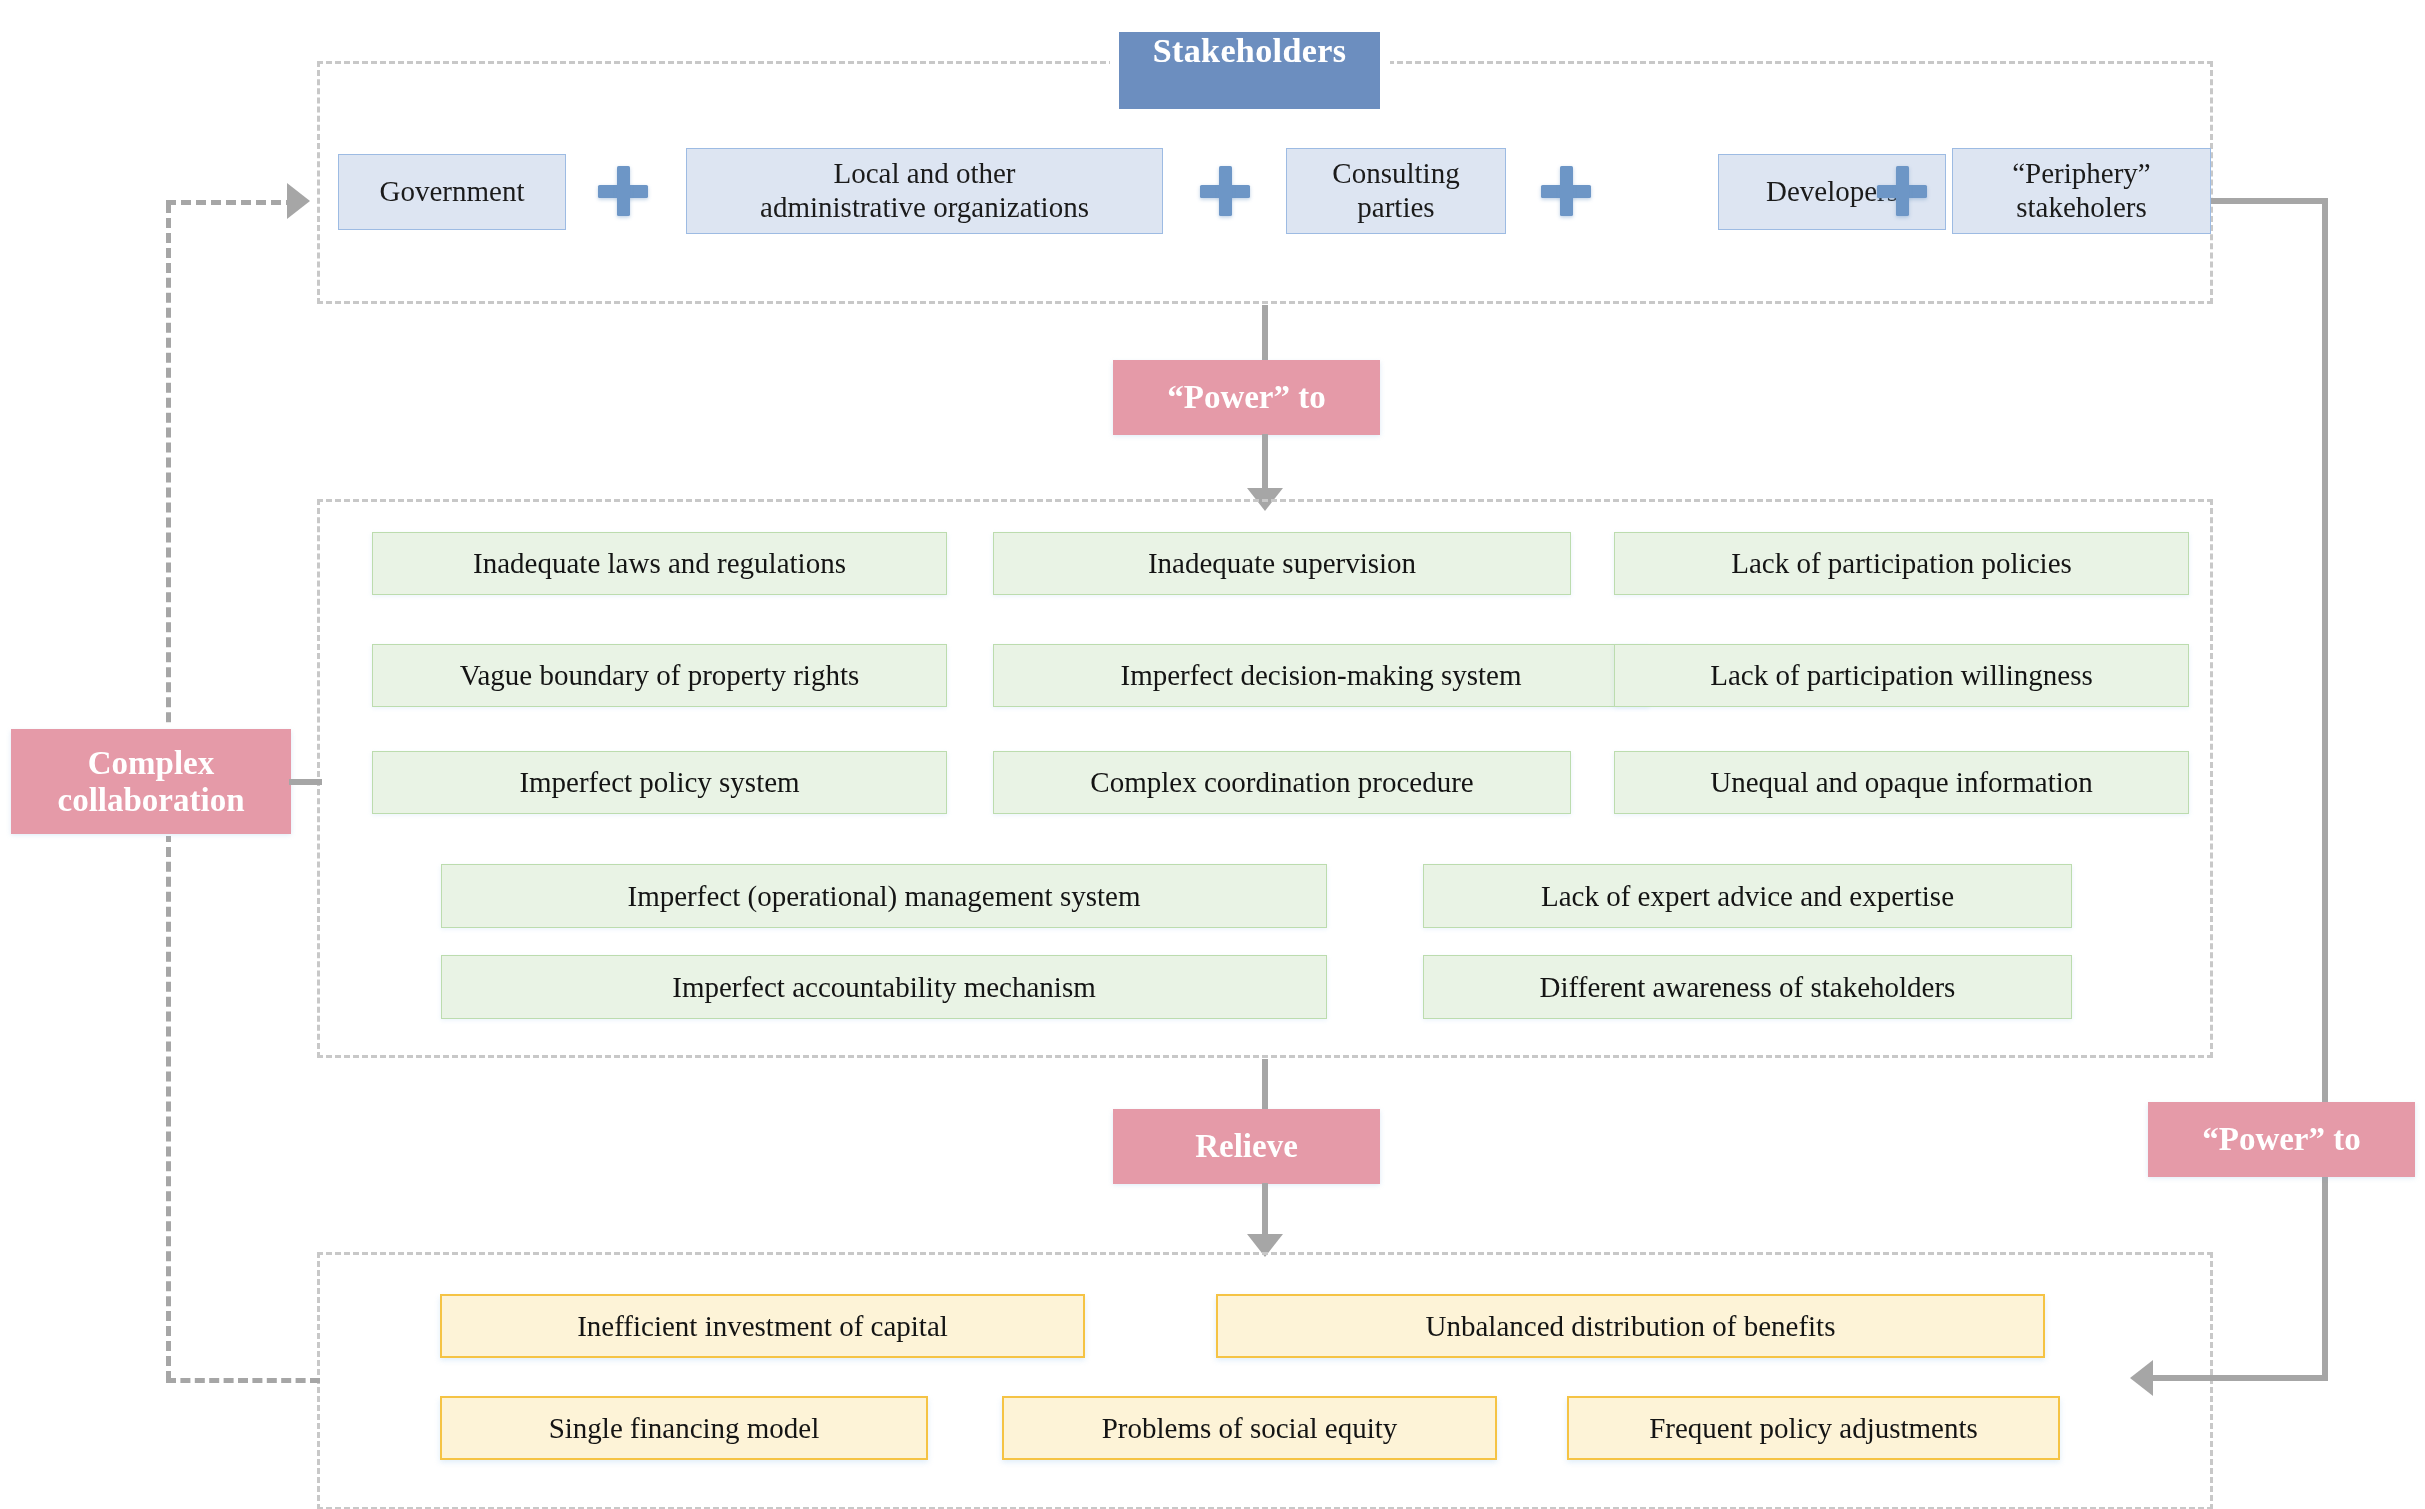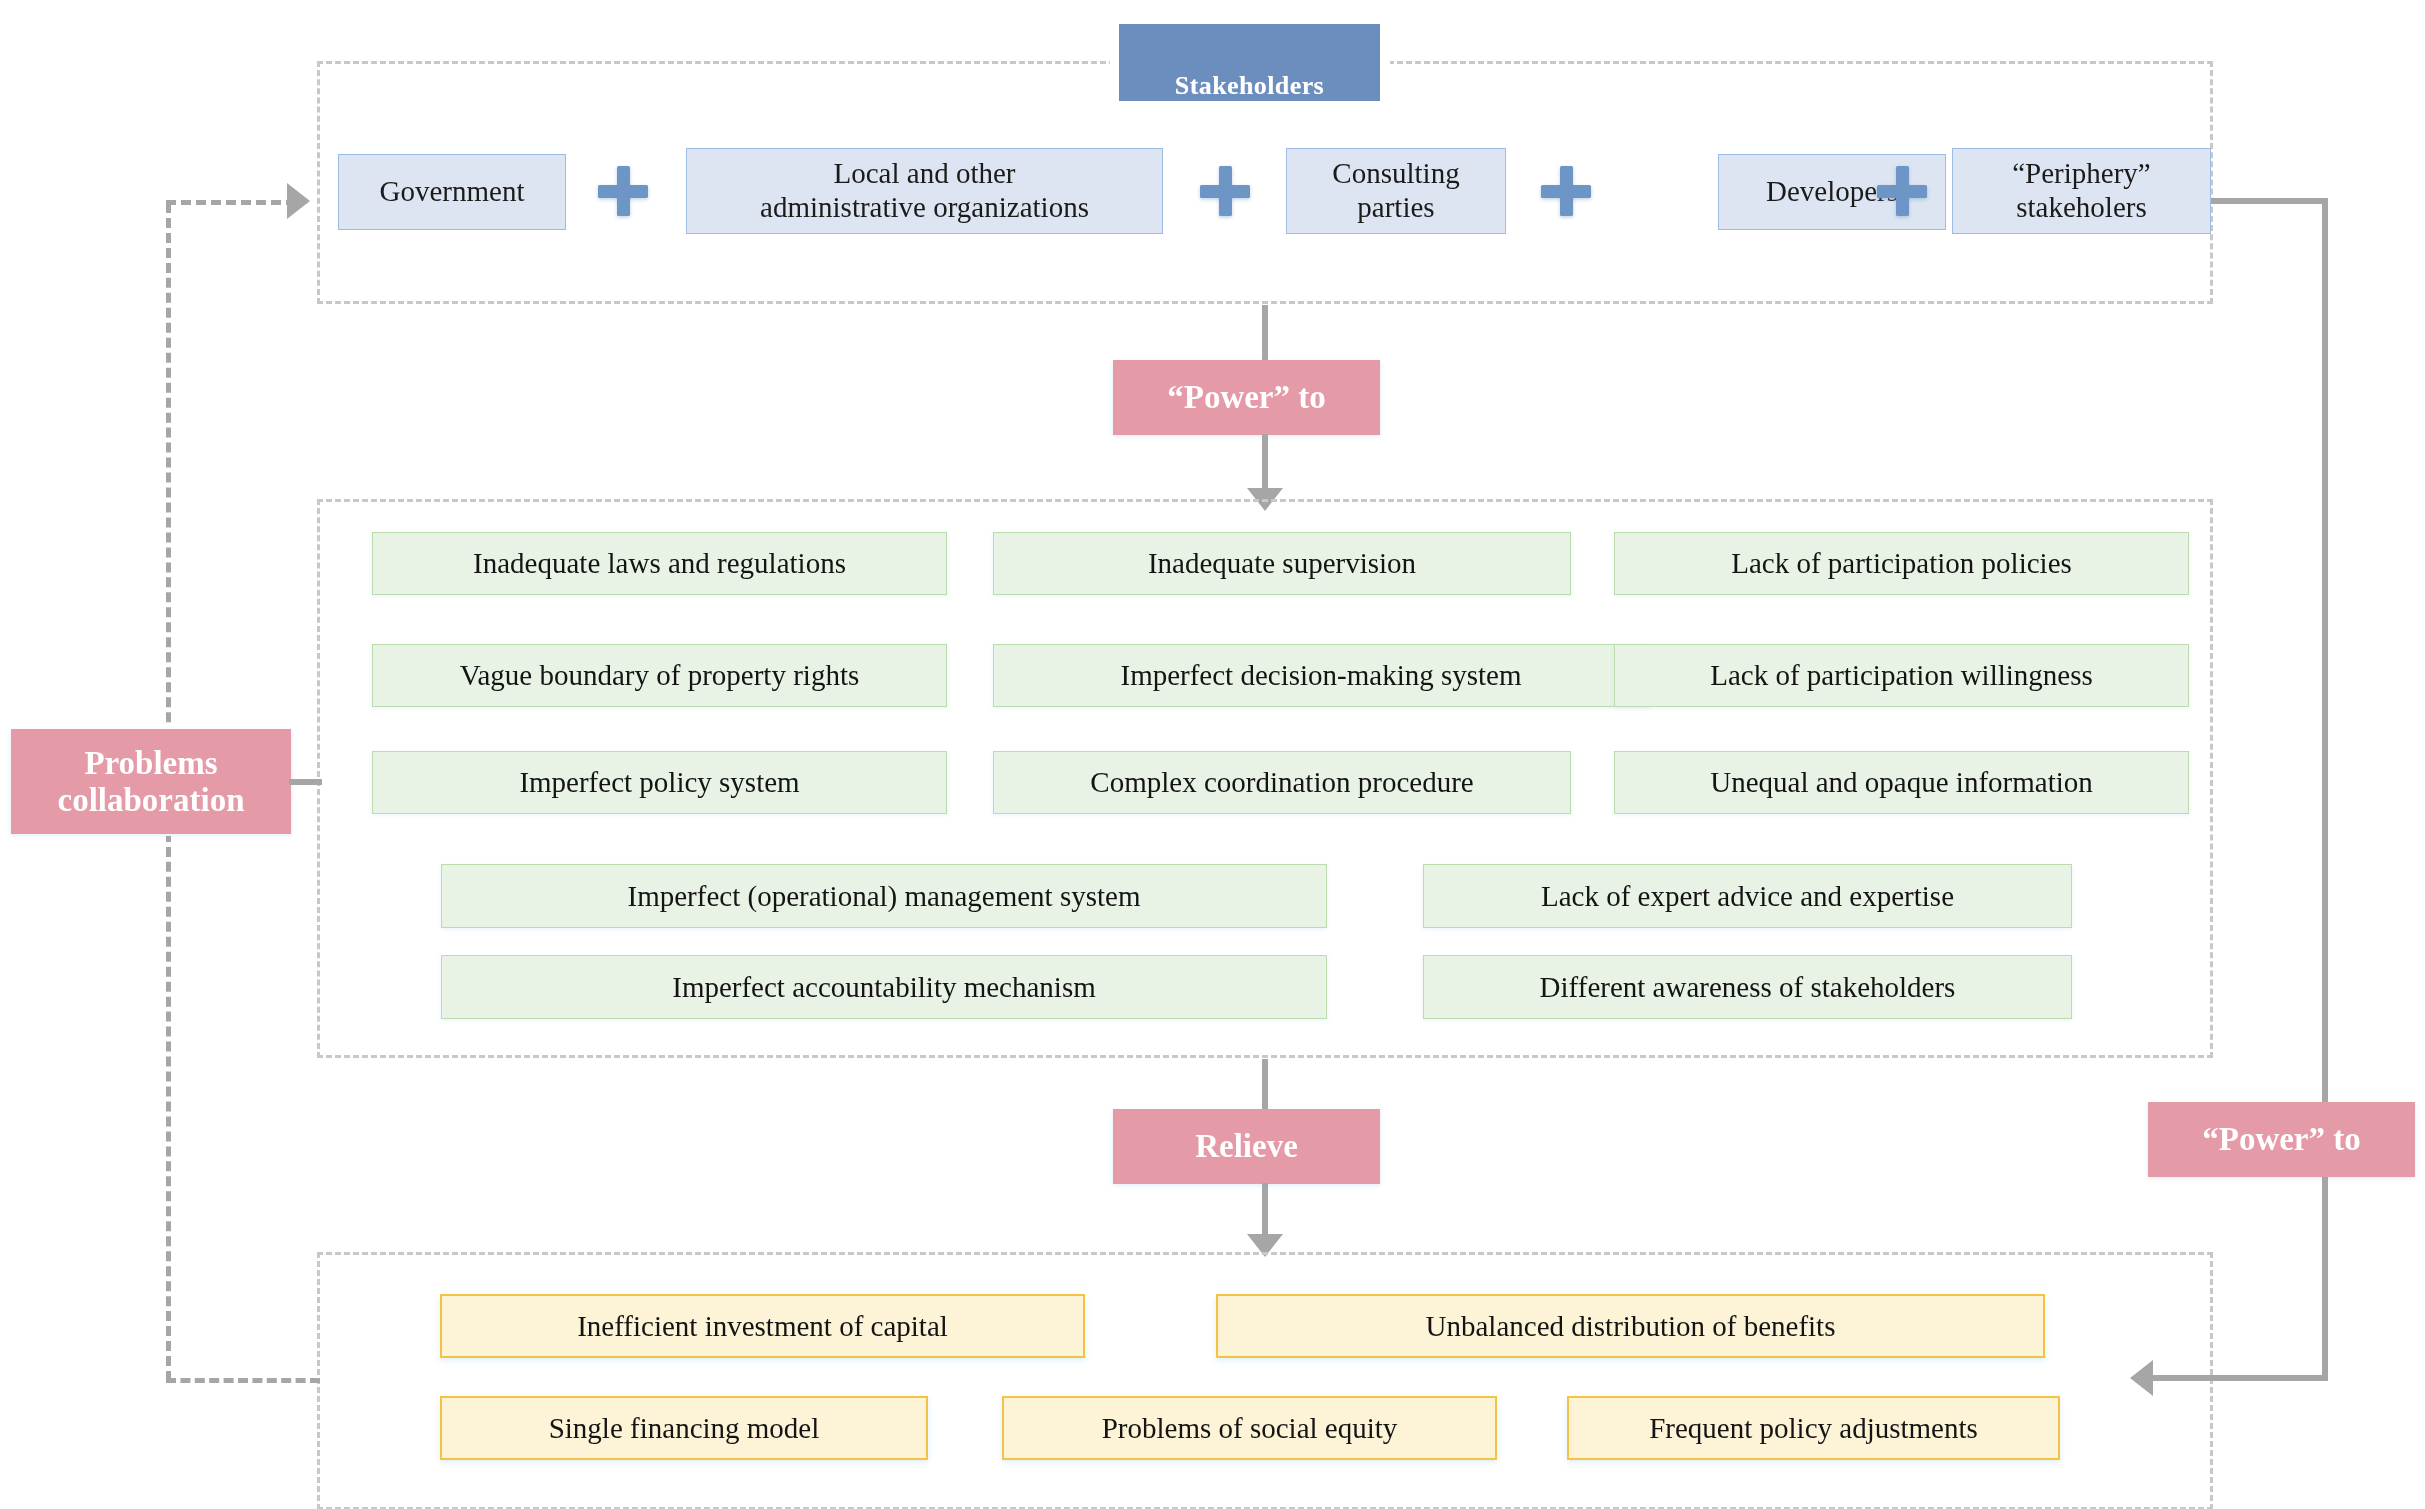--- a/index.html
+++ b/index.html
@@ -26,27 +26,28 @@
     box-sizing: border-box;
     background: transparent;
   }
 
   
   .hdr-box {
     position: absolute;
     background: #6c8ebf;
     color: #ffffff;
     display: flex;
-    align-items: flex-end;
-    justify-content: center;
-    font-size: 26px;
+    align-items: flex-start;
+    justify-content: center;
+    font-size: 34px;
     font-weight: bold;
     letter-spacing: 0.4px;
     box-sizing: border-box;
     text-shadow: 0 0 0.8px rgba(255,255,255,.4);
+    margin-top: 8px;
   }
 
   
   .pink-box {
     position: absolute;
     background: #e59aa8;
     color: #ffffff;
     display: flex;
     align-items: center;
     justify-content: center;
@@ -302,20 +303,20 @@
   </div>
 
   <div class="dash-v" style="left:166px; top:203px; height:1178px;"></div>
   <div class="dash-h" style="left:166px; top:200px; width:130px;"></div>
   <div class="arrow-right" style="left:287px; top:183px;"></div>
   <div class="dash-h" style="left:166px; top:1378px; width:154px;"></div>
 
   <div style="position:absolute; left:157px; top:726px; width:22px; height:110px; background:#ffffff;"></div>
 
   <div class="pink-box" style="left:11px; top:729px; width:280px; height:105px; flex-direction:column;">
-    <span>Problems</span>
+    <span>Complex</span>
     <span>collaboration</span>
   </div>
 
   <div class="conn-h" style="left:289px; top:779px; width:33px;"></div>
 
 </div>
 
 
 </body></html>

